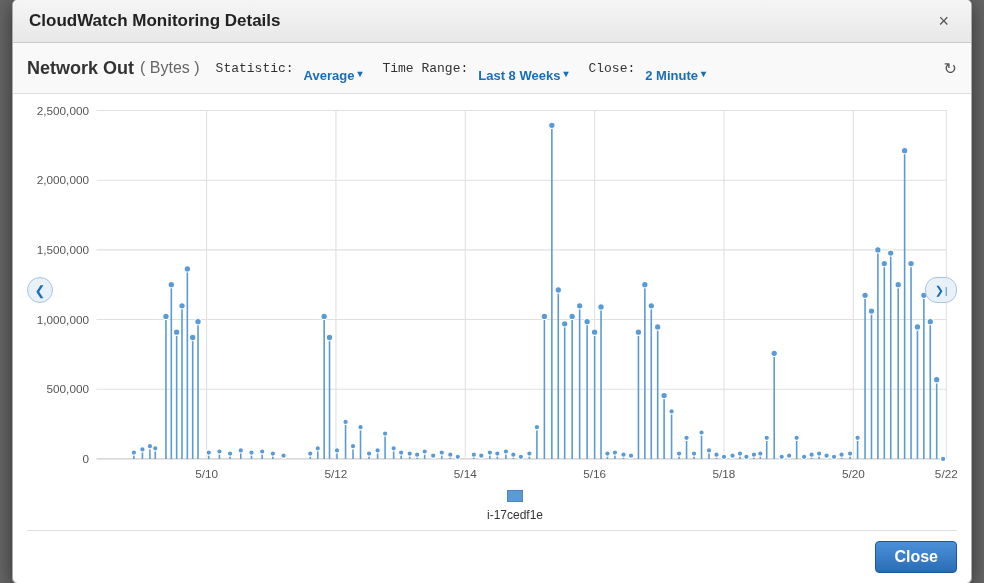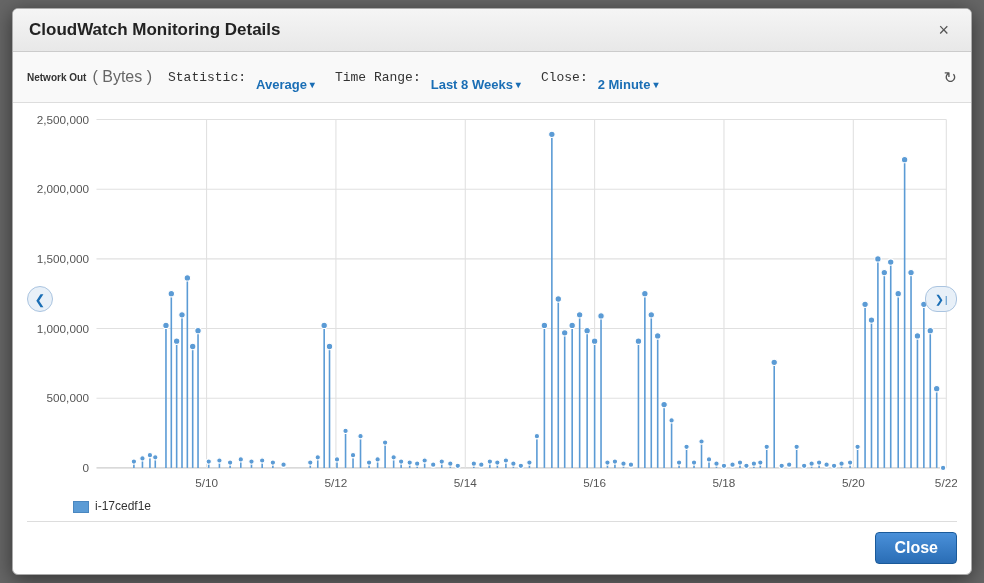--- a/index.html
+++ b/index.html
@@ -44,38 +44,37 @@
     .toolbar {
       background: #f9f9f9;
       border-bottom: 1px solid #ddd;
       padding: 8px 14px;
       display: flex;
       align-items: center;
       gap: 6px;
       flex-wrap: wrap;
     }
     .toolbar-label {
-      font-size: 10px;
+      font-size: 18px;
       font-weight: bold;
       color: #333;
     }
     .toolbar-unit {
       font-size: 16px;
       color: #666;
       font-weight: normal;
     }
     .toolbar-section-label {
       font-size: 13px;
       color: #333;
       margin-left: 10px;
       font-family: Liberation Mono, monospace;
     }
     .toolbar-dropdown {
       display: inline-flex;
-      align-items: center;
       gap: 3px;
       color: #1a6eb5;
       font-size: 13px;
       font-weight: bold;
       cursor: pointer;
       padding: 2px 4px;
       margin-top: 15px;
     }
     .toolbar-dropdown .arrow {
       font-size: 10px;
@@ -117,22 +116,23 @@
       cursor: pointer;
       color: #1a6eb5;
       font-size: 13px;
       z-index: 10;
     }
     .nav-btn-left { left: 0px; }
     .nav-btn-right { right: 0px; }
     .legend-area {
       padding: 6px 14px 8px 60px;
       display: flex;
-      align-items: flex-end;
+      align-items: center;
       gap: 6px;
+      flex-direction: column;
     }
     .legend-box {
       width: 16px;
       height: 12px;
       background: #5b9bd5;
       border: 1px solid #4a87c0;
       display: inline-block;
     }
     .legend-label {
       font-size: 12px;

